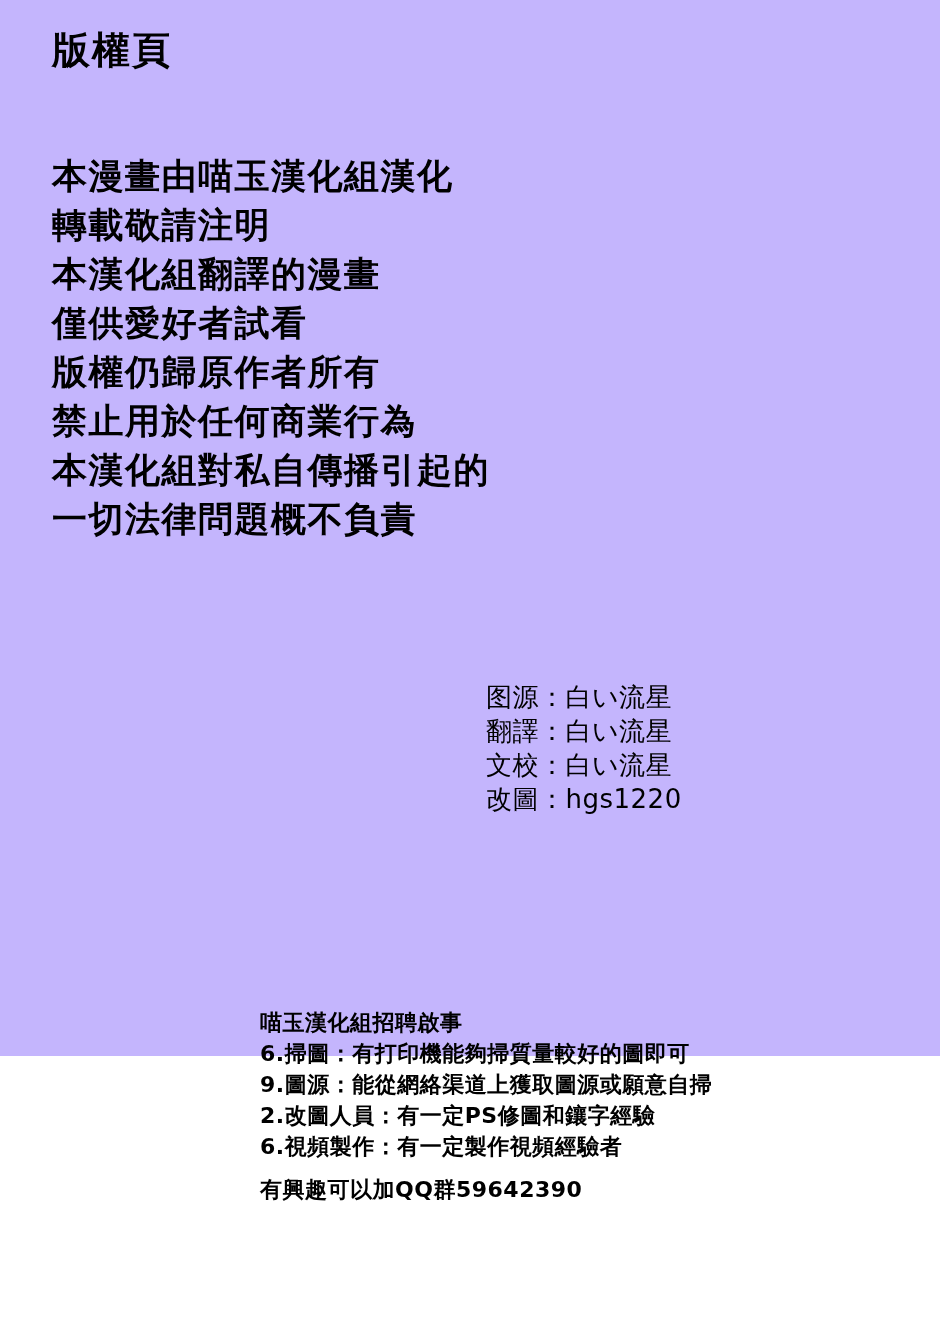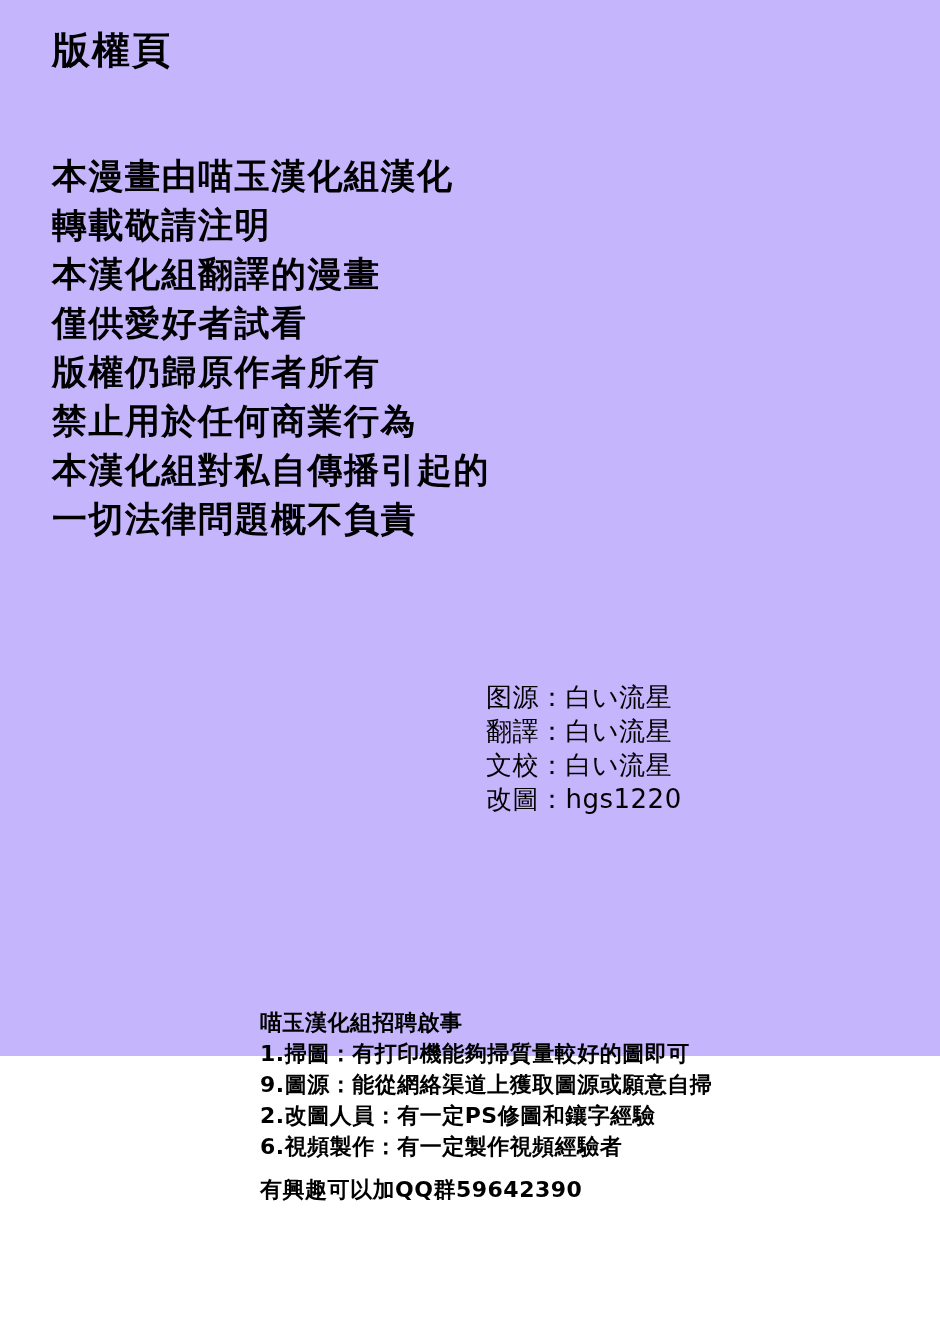--- a/index.html
+++ b/index.html
@@ -129,20 +129,20 @@
     <div class="crow">
       <span class="clabel">文校：</span><span class="cvalue">白い流星</span>
     </div>
     <div class="crow">
       <span class="clabel">改圖：</span><span class="cvalue">hgs1220</span>
     </div>
   </div>
 
   <div class="recruit">
     <div class="rhead">喵玉漢化組招聘啟事</div>
-    <div class="rline">1.掃圖：有打印機能夠掃質量較好的圖即可</div>
+    <div class="rline">6.掃圖：有打印機能夠掃質量較好的圖即可</div>
     <div class="rline">9.圖源：能從網絡渠道上獲取圖源或願意自掃</div>
     <div class="rline">2.改圖人員：有一定PS修圖和鑲字經驗</div>
     <div class="rline">6.視頻製作：有一定製作視頻經驗者</div>
     <div class="rfoot">有興趣可以加QQ群59642390</div>
   </div>
 
 </div>
 
 </body></html>

